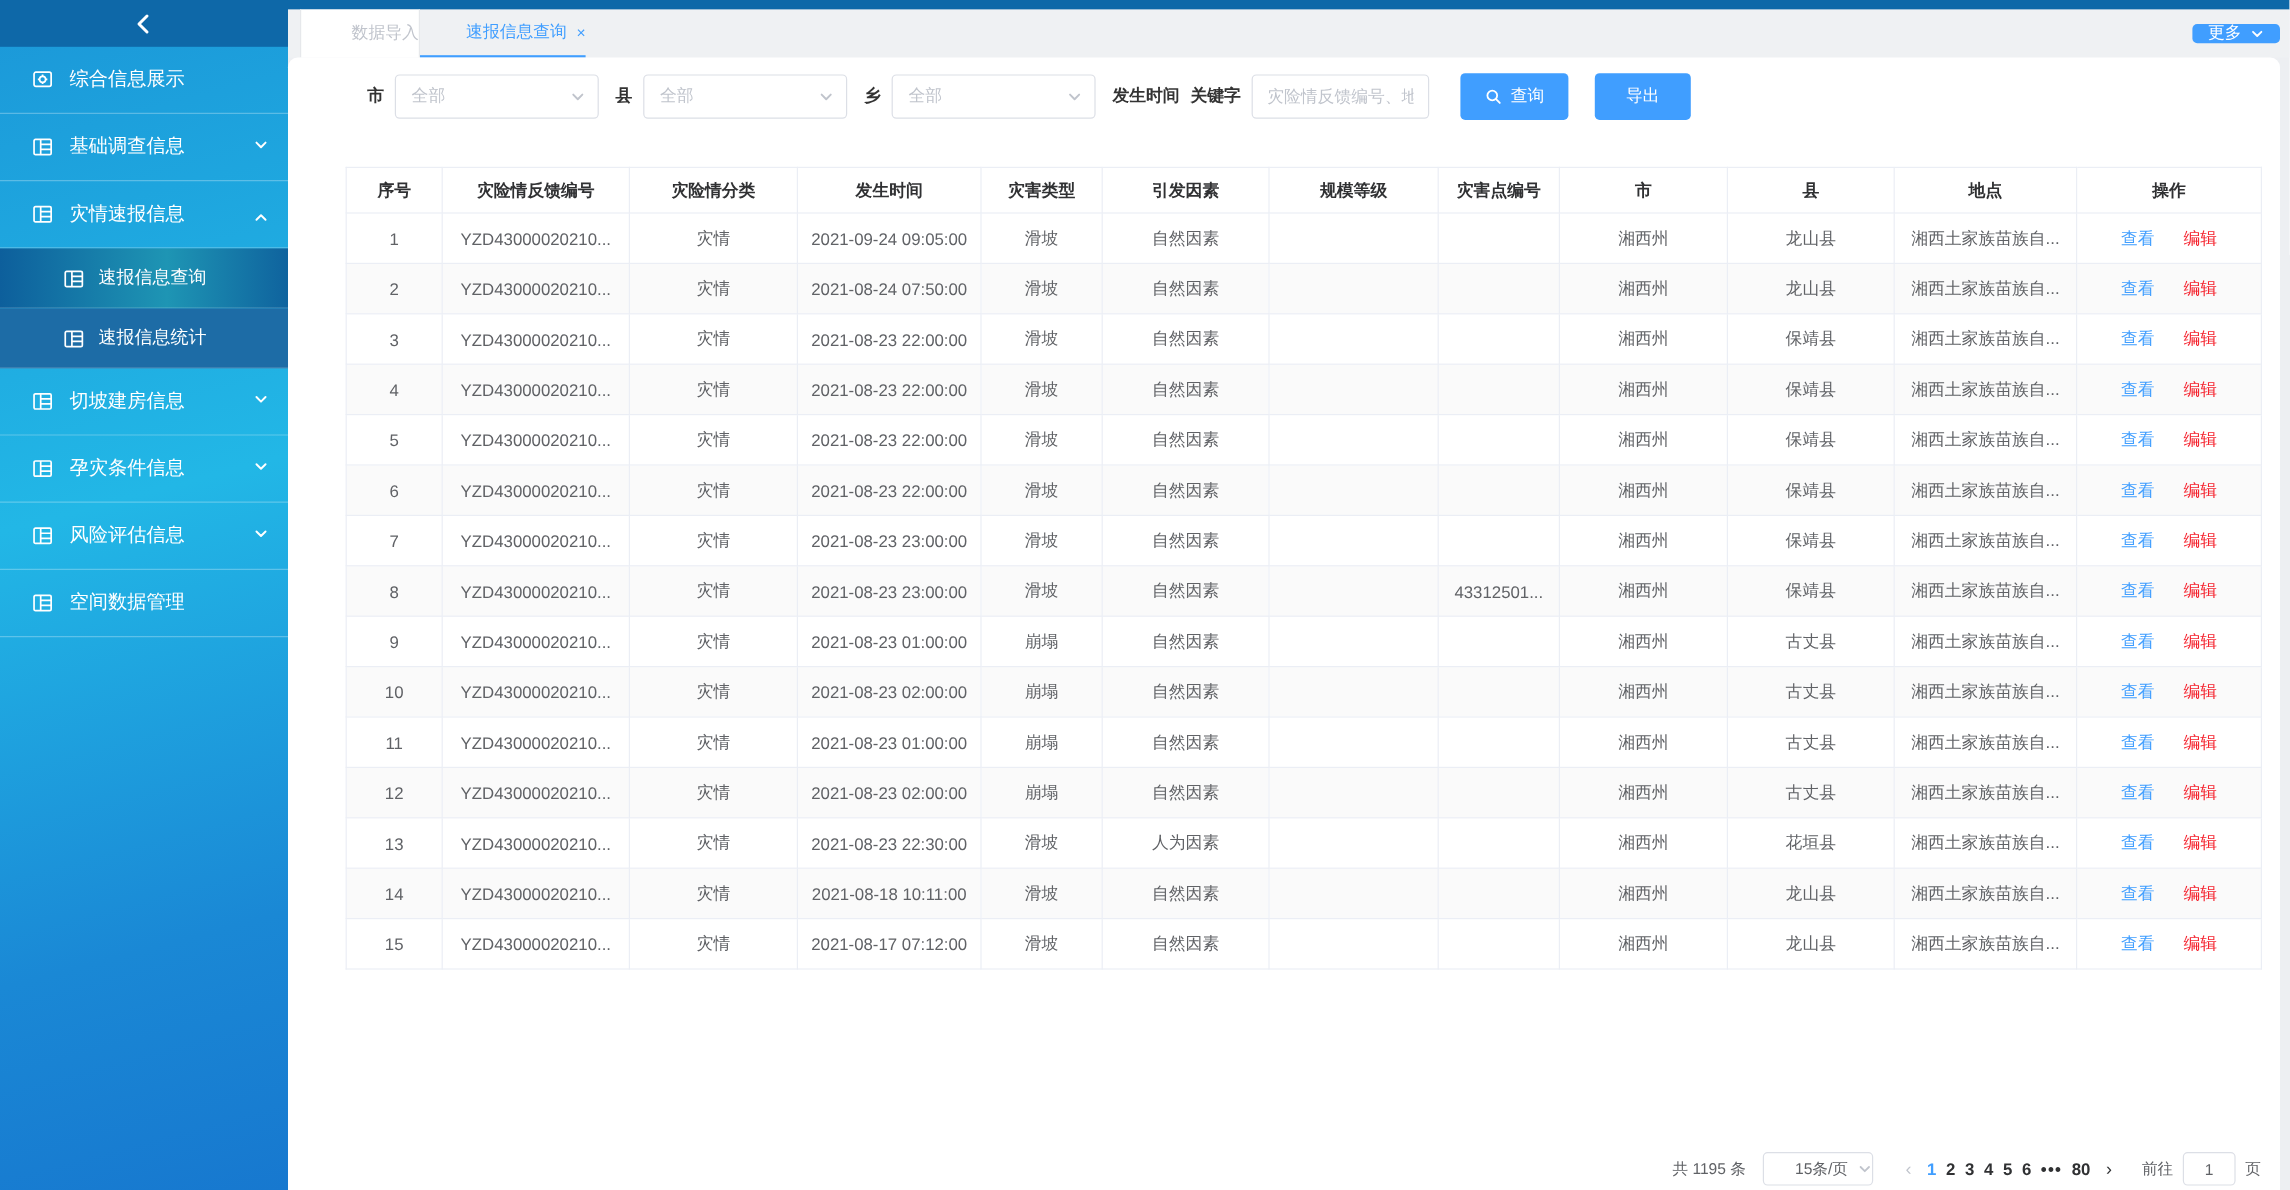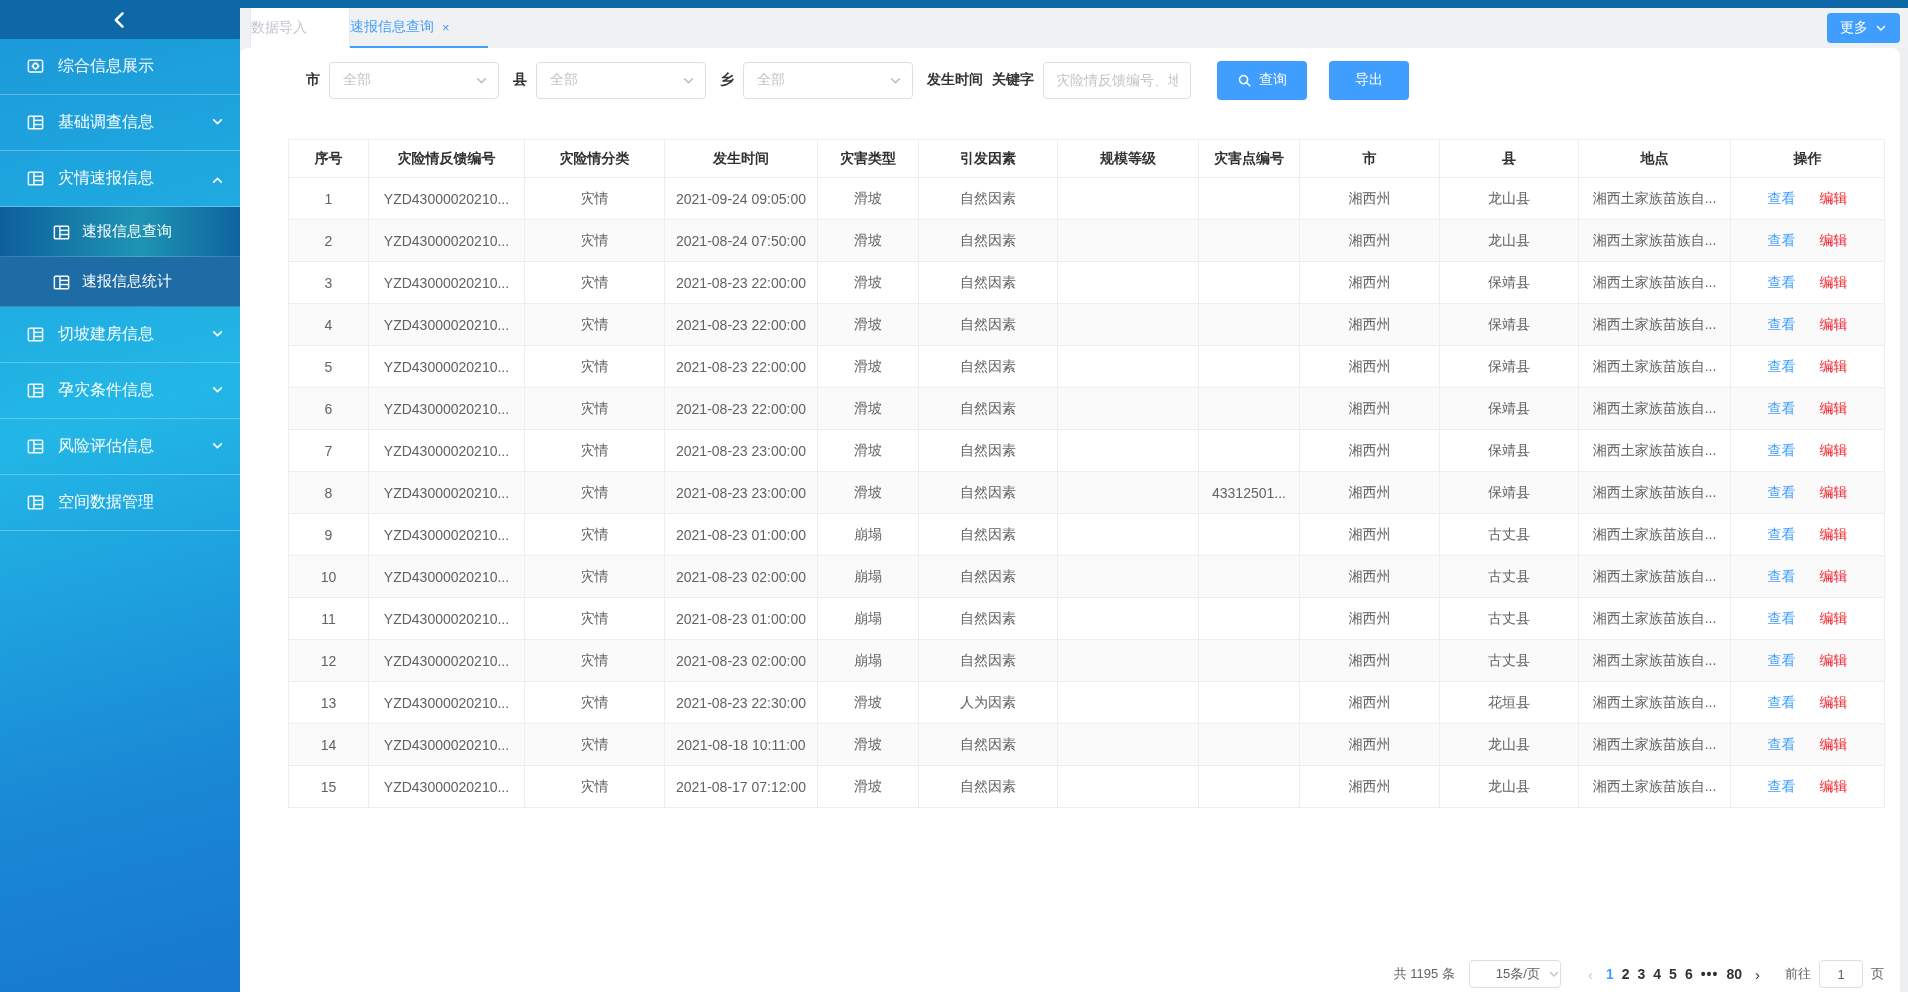--- a/index.html
+++ b/index.html
@@ -34,31 +34,31 @@
     background:linear-gradient(90deg,#0d5f9c 0%,#1e95b4 58%,#0f639e 100%);
   }
   .sb-sub .mi { width:18px; height:18px; margin-right:12px; }
   
   .top-strip { position:absolute; left:240px; top:0; width:1668px; height:8px; background:#0E68A8; }
   .tabbar {
     position:absolute; left:240px; top:8px; width:1668px; height:40px;
     background:#EFF1F3; display:flex; align-items:stretch; padding-left:10px;
   }
   .tab {
-    width:100px; display:flex; align-items:center; justify-content:flex-start;
+    width:100px; display:flex; align-items:center; justify-content:flex-end;
     font-size:14px; cursor:pointer; background:#fff; color:#C0C4CC;
     border-right:1px solid #E6E8EB; border-left:1px solid #E6E8EB;
   }
   .tab.active {
     width:138px; background:transparent; color:#409EFF; border:none;
     border-bottom:2px solid #409EFF; gap:8px;
   }
   .tab.active .close-x { font-size:13px; line-height:1; cursor:pointer; }
   .more-btn {
-    margin-left:auto; align-self:center; margin-right:8px; height:30px;
+    margin-left:auto; align-self:center; margin-right:8px; height:16px;
     background:#409EFF; color:#fff; border:none; border-radius:4px;
     font-size:14px; padding:0 13px; display:flex; align-items:center; gap:7px; cursor:pointer;
     font-family:inherit;
   }
   
   .card {
     position:absolute; left:240px; top:48px; width:1660px; height:944px;
     background:#fff; border-radius:8px 8px 0 0;
   }
   

